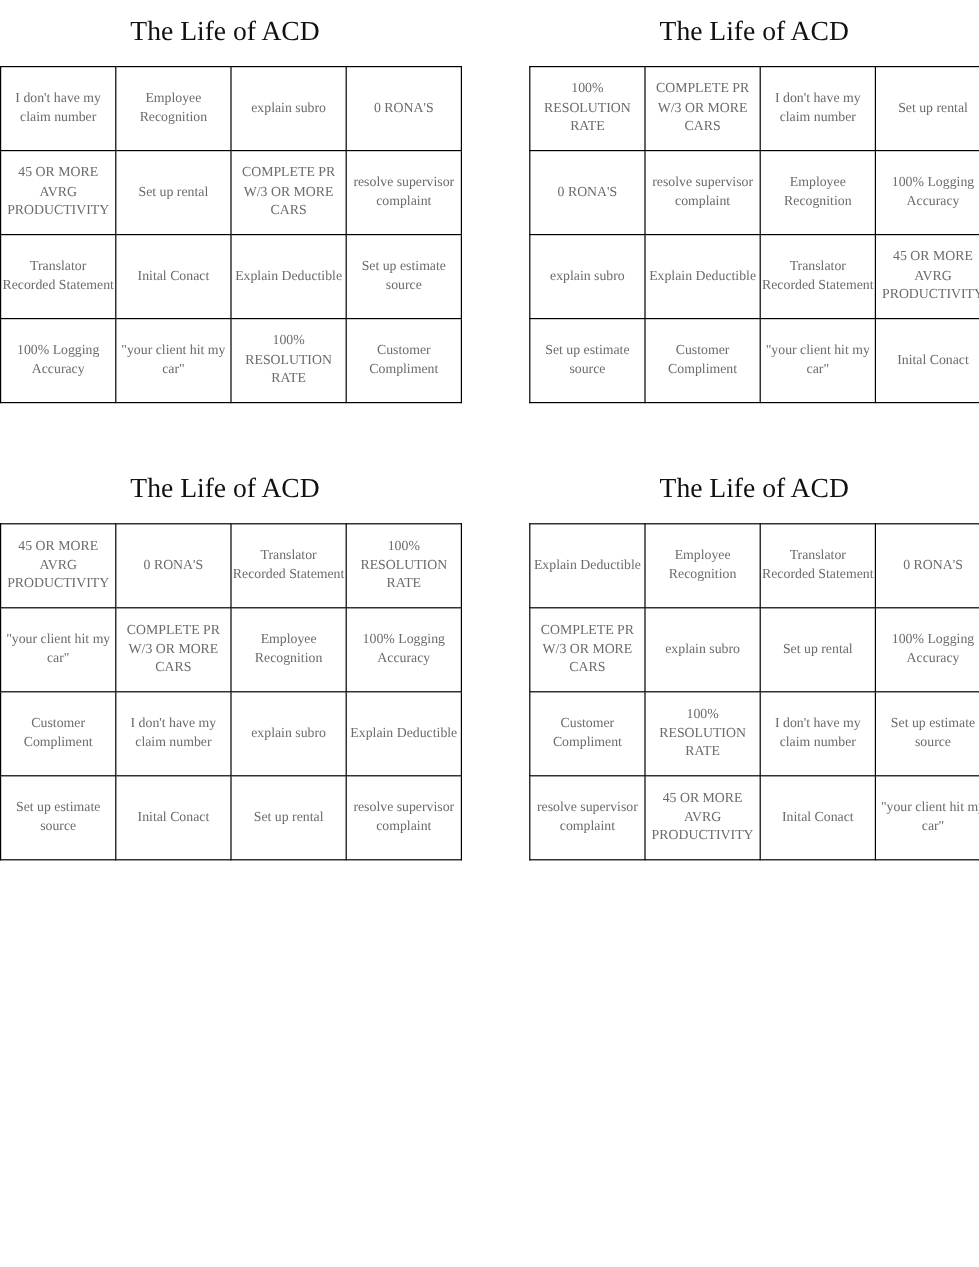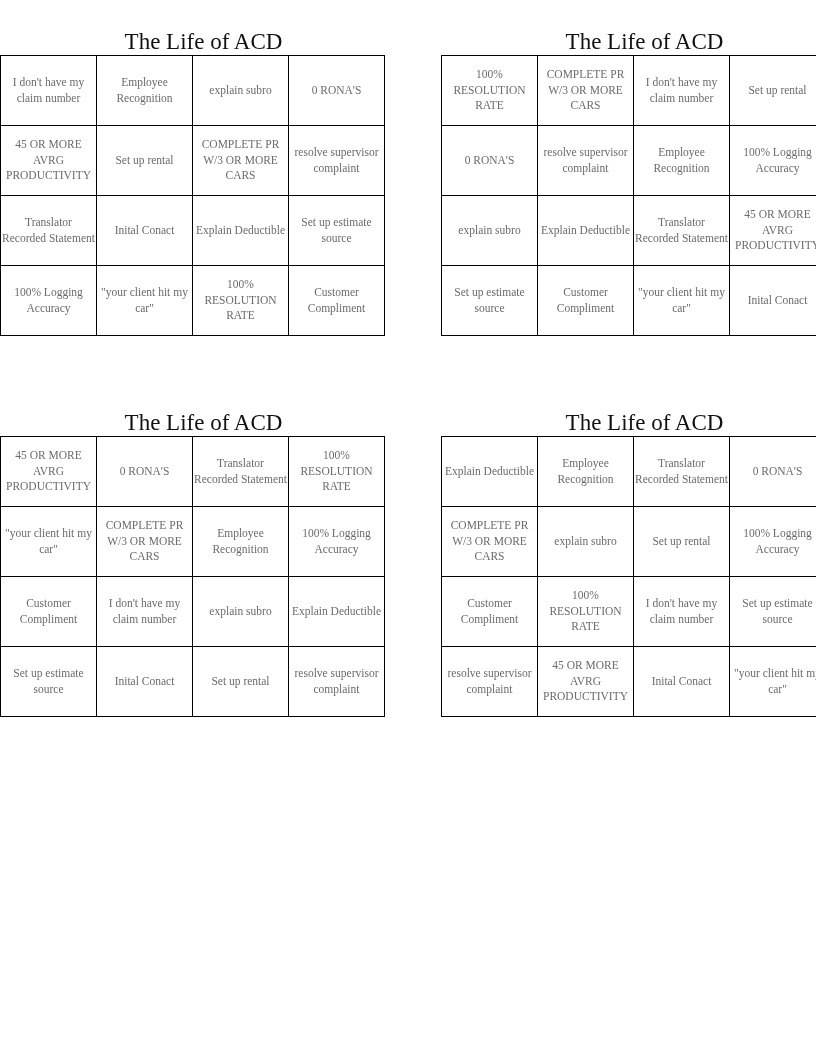--- a/index.html
+++ b/index.html
@@ -21,21 +21,21 @@
     .card-title {
       position: absolute;
       left: 0;
       width: 375px;
       top: 10px;
       text-align: center;
       font-family: "Liberation Serif", "DejaVu Serif", serif;
       font-size: 23px;
       color: #111111;
       line-height: 32px;
-      margin: 16px;
+      margin: 0;
       font-weight: normal;
     }
     .bingo-grid {
       position: absolute;
       top: 55px;
       left: 0;
       border-collapse: collapse;
       table-layout: fixed;
       width: 375px;
     }

